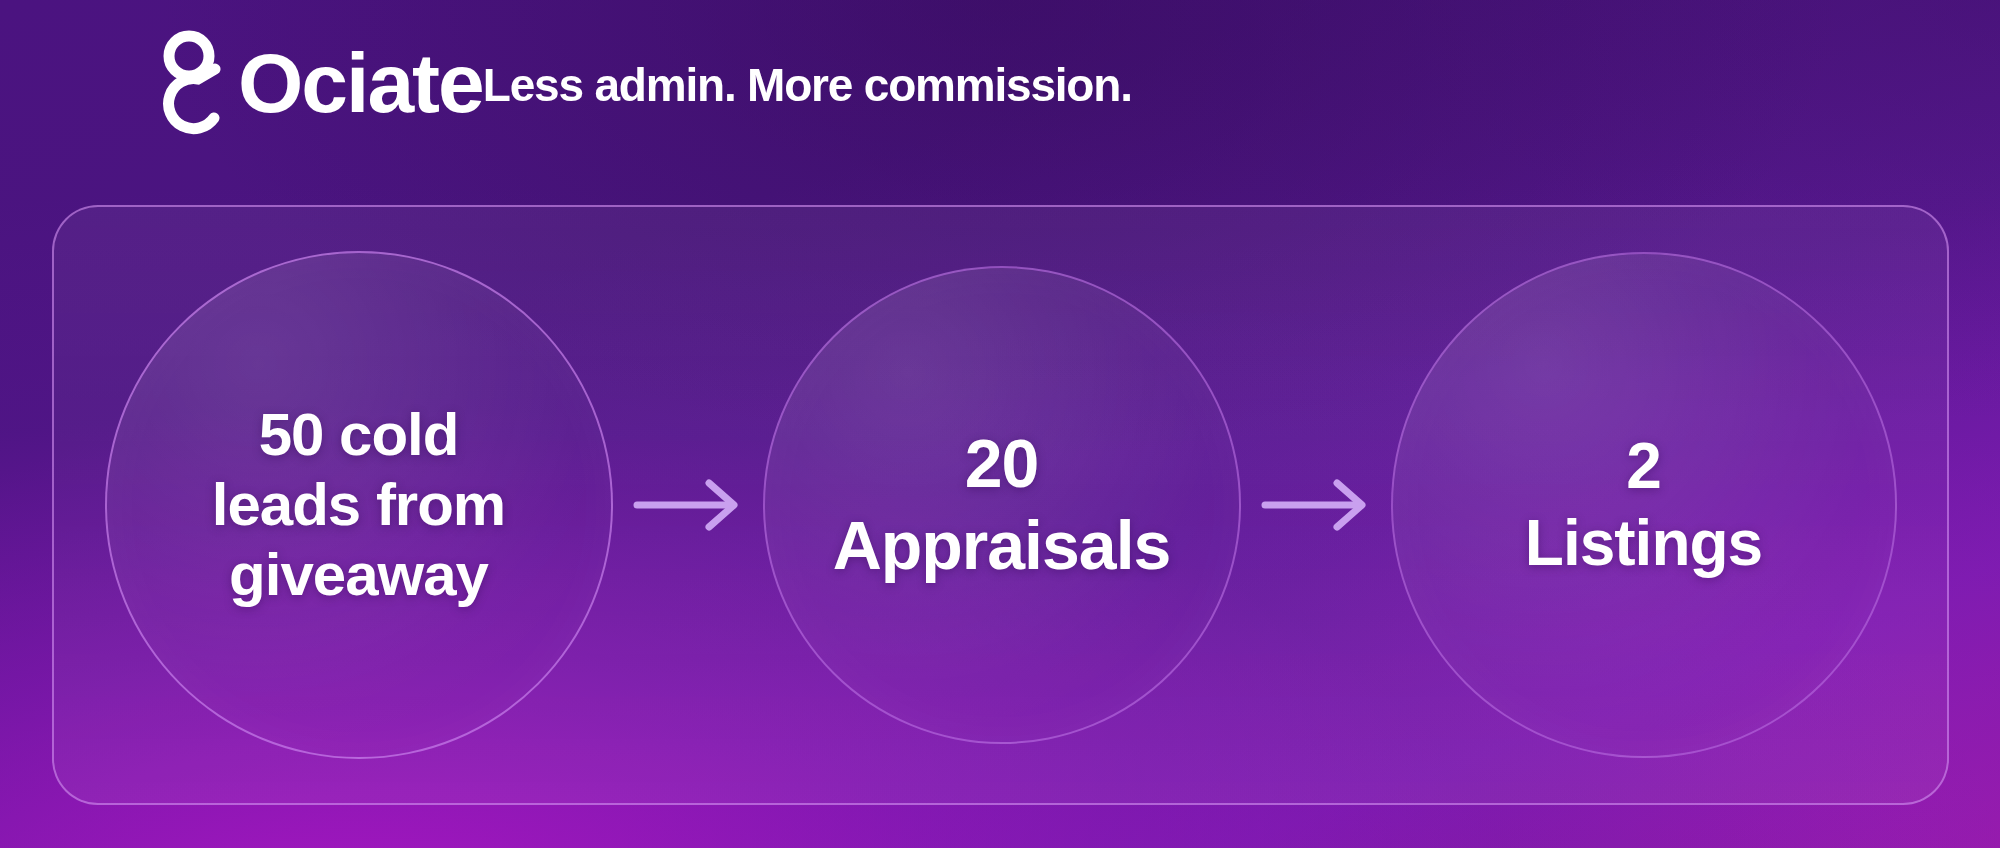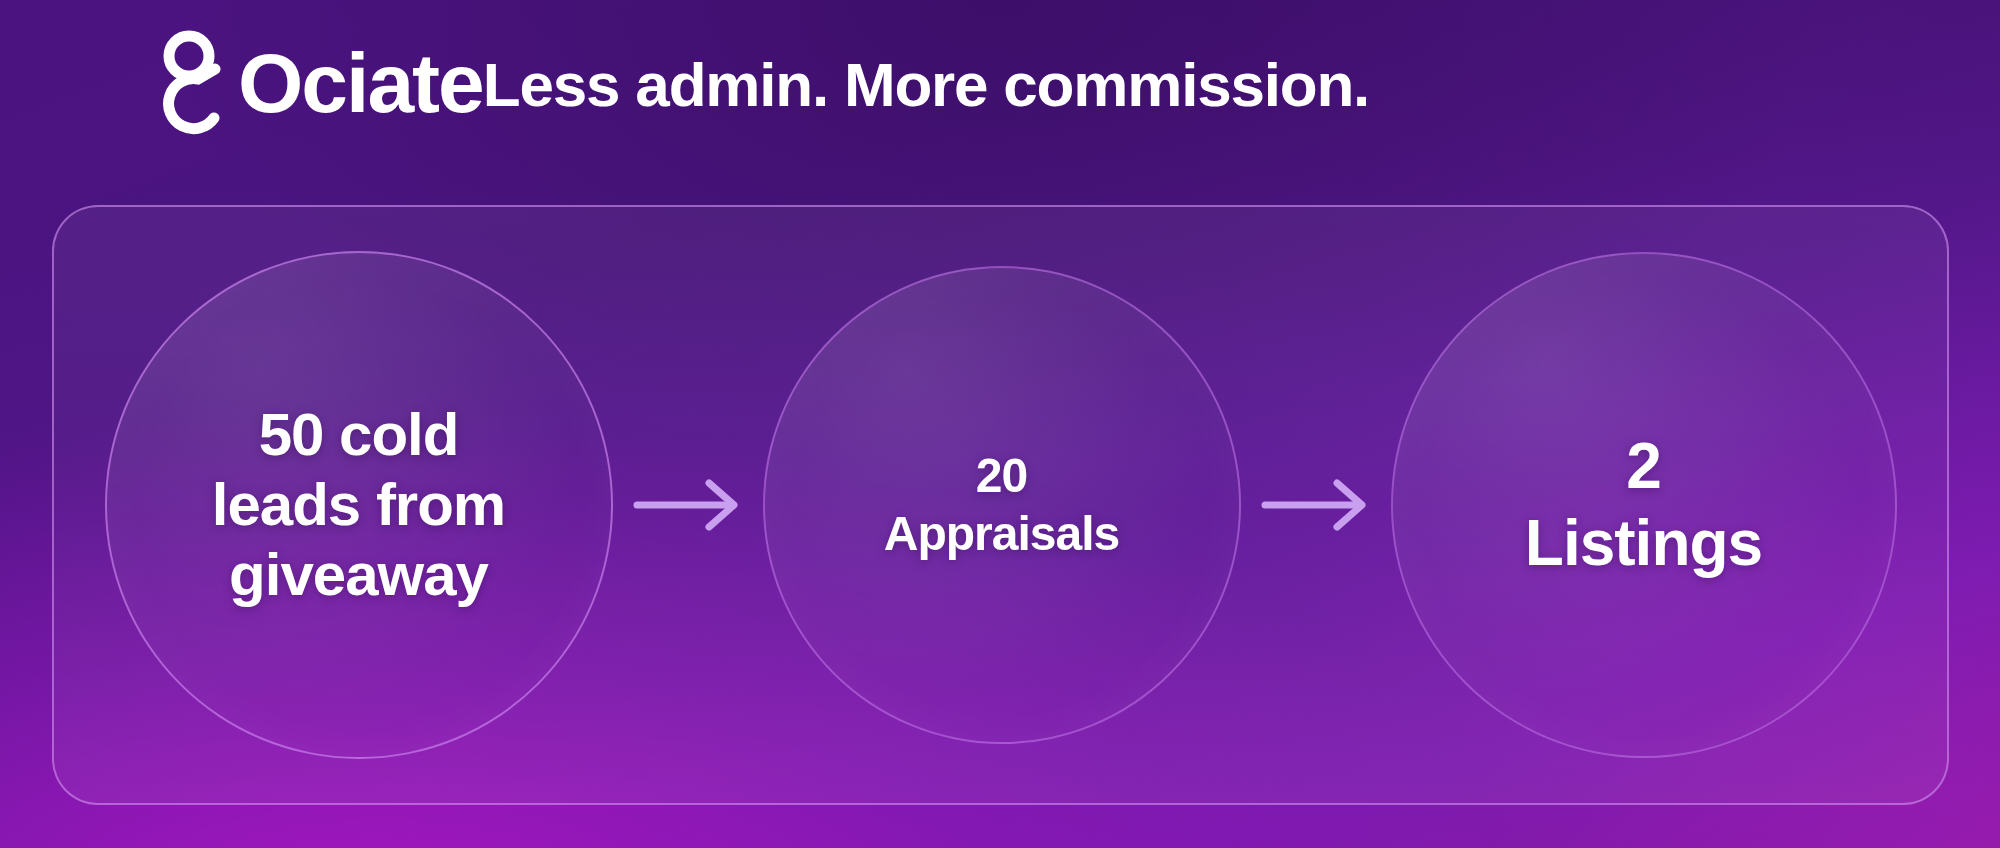--- a/index.html
+++ b/index.html
@@ -53,21 +53,21 @@
   .brand-name {
     color: #ffffff;
     font-size: 84px;
     line-height: 1;
     font-weight: 700;
     letter-spacing: -2.0px;
     white-space: nowrap;
   }
   .tagline {
     color: #ffffff;
-    font-size: 62px;
+    font-size: 46px;
     line-height: 1;
     font-weight: 700;
     letter-spacing: -1.2px;
     white-space: nowrap;
     margin-top: 4px;
   }
 
   
   .card {
     position: absolute;
@@ -113,21 +113,21 @@
   .circle-label {
     color: #ffffff;
     font-weight: 700;
     font-size: 60px;
     line-height: 1.17;
     letter-spacing: -1.0px;
     padding: 0 28px;
     text-shadow: 0 2px 10px rgba(40,5,70,0.35);
     white-space: pre-line;
   }
-  .circle-2 .circle-label { font-size: 48px; line-height: 1.20; }
+  .circle-2 .circle-label { font-size: 68px; line-height: 1.20; }
   .circle-3 .circle-label { font-size: 64px; line-height: 1.20; }
 
   
   .arrow {
     flex: none;
     width: 150px;
     height: 64px;
     display: flex;
     align-items: center;
     justify-content: center;

